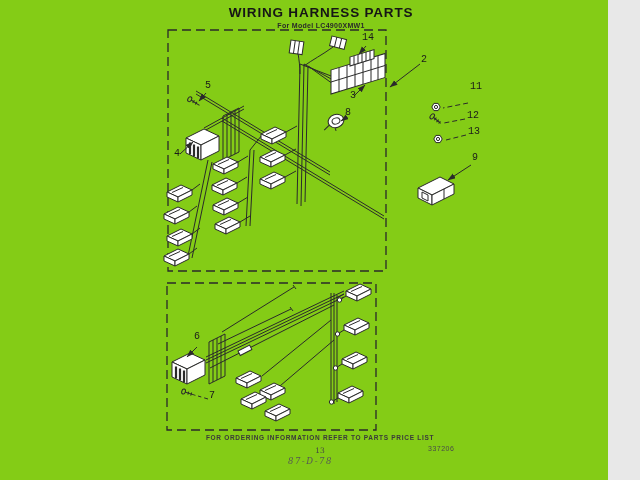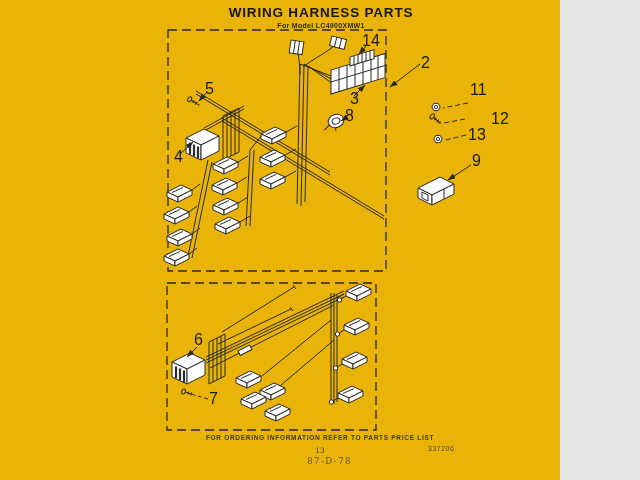--- a/index.html
+++ b/index.html
@@ -1,34 +1,34 @@
 <!DOCTYPE html>
 <html><head>
 <meta charset="utf-8">
 <style>
   html,body{margin:0;padding:0;background:#e8e8e8;}
   .page{
-    position:relative;width:560px;height:480px;background:#eab308;
+    position:relative;width:608px;height:480px;background:#84cc16;
     font-family:"Liberation Sans",sans-serif;color:#1e1e1e;overflow:hidden;
   }
   .abs{position:absolute;}
   .header{left:156px;top:5px;width:330px;text-align:center;}
   .title{font-size:13.5px;font-weight:bold;letter-spacing:0.8px;color:#161616;}
   .subtitle{font-size:7px;font-weight:bold;letter-spacing:0.3px;margin-top:2px;color:#2a2a2a;}
   .callout{
-    font-family:Liberation Sans, sans-serif;font-size:16px;color:#1a1a1a;line-height:1;
+    font-family:Liberation Mono, monospace;font-size:10px;color:#1a1a1a;line-height:1;
   }
   .footer-note{
     left:167px;top:434px;width:306px;text-align:center;
     font-size:6.5px;font-weight:bold;letter-spacing:0.7px;color:#3a3a3a;
   }
   .page-number{left:300px;top:446px;width:40px;text-align:center;
     font-family:"DejaVu Serif",serif;font-size:7.5px;color:#444;}
-  .plate-code{left:288px;top:456px;width:64px;text-align:right;
-    font-family:"DejaVu Serif",serif;font-size:8.5px;letter-spacing:1.5px;color:#555;}
+  .plate-code{left:288px;top:456px;width:64px;text-align:left;
+    font-family:"DejaVu Serif",serif;font-style:italic;font-size:8.5px;letter-spacing:1.5px;color:#555;}
   .diagram-number{left:428px;top:445px;font-size:7px;color:#4a4a4a;letter-spacing:0.5px;}
   svg{position:absolute;left:0;top:0;}
 </style>
 </head>
 <body>
 
 <div class="page">
 
   <svg width="640" height="480" viewBox="0 0 640 480">
     <defs>
@@ -280,21 +280,21 @@
     <div class="subtitle">For Model LC4900XMW1</div>
   </div>
 
   <div class="abs callout" style="left:362px;top:33px;">14</div>
   <div class="abs callout" style="left:421px;top:55px;">2</div>
   <div class="abs callout" style="left:205px;top:81px;">5</div>
   <div class="abs callout" style="left:350px;top:91px;">3</div>
   <div class="abs callout" style="left:345px;top:108px;">8</div>
   <div class="abs callout" style="left:174px;top:149px;">4</div>
   <div class="abs callout" style="left:470px;top:82px;">11</div>
-  <div class="abs callout" style="left:467px;top:111px;margin-left:24px;">12</div>
+  <div class="abs callout" style="left:467px;top:111px;">12</div>
   <div class="abs callout" style="left:468px;top:127px;">13</div>
   <div class="abs callout" style="left:472px;top:153px;">9</div>
   <div class="abs callout" style="left:194px;top:332px;">6</div>
   <div class="abs callout" style="left:209px;top:391px;">7</div>
 
   <div class="abs footer-note">FOR ORDERING INFORMATION REFER TO PARTS PRICE LIST</div>
   <div class="abs page-number">13</div>
   <div class="abs plate-code">87-D-78</div>
   <div class="abs diagram-number">337206</div>
 

